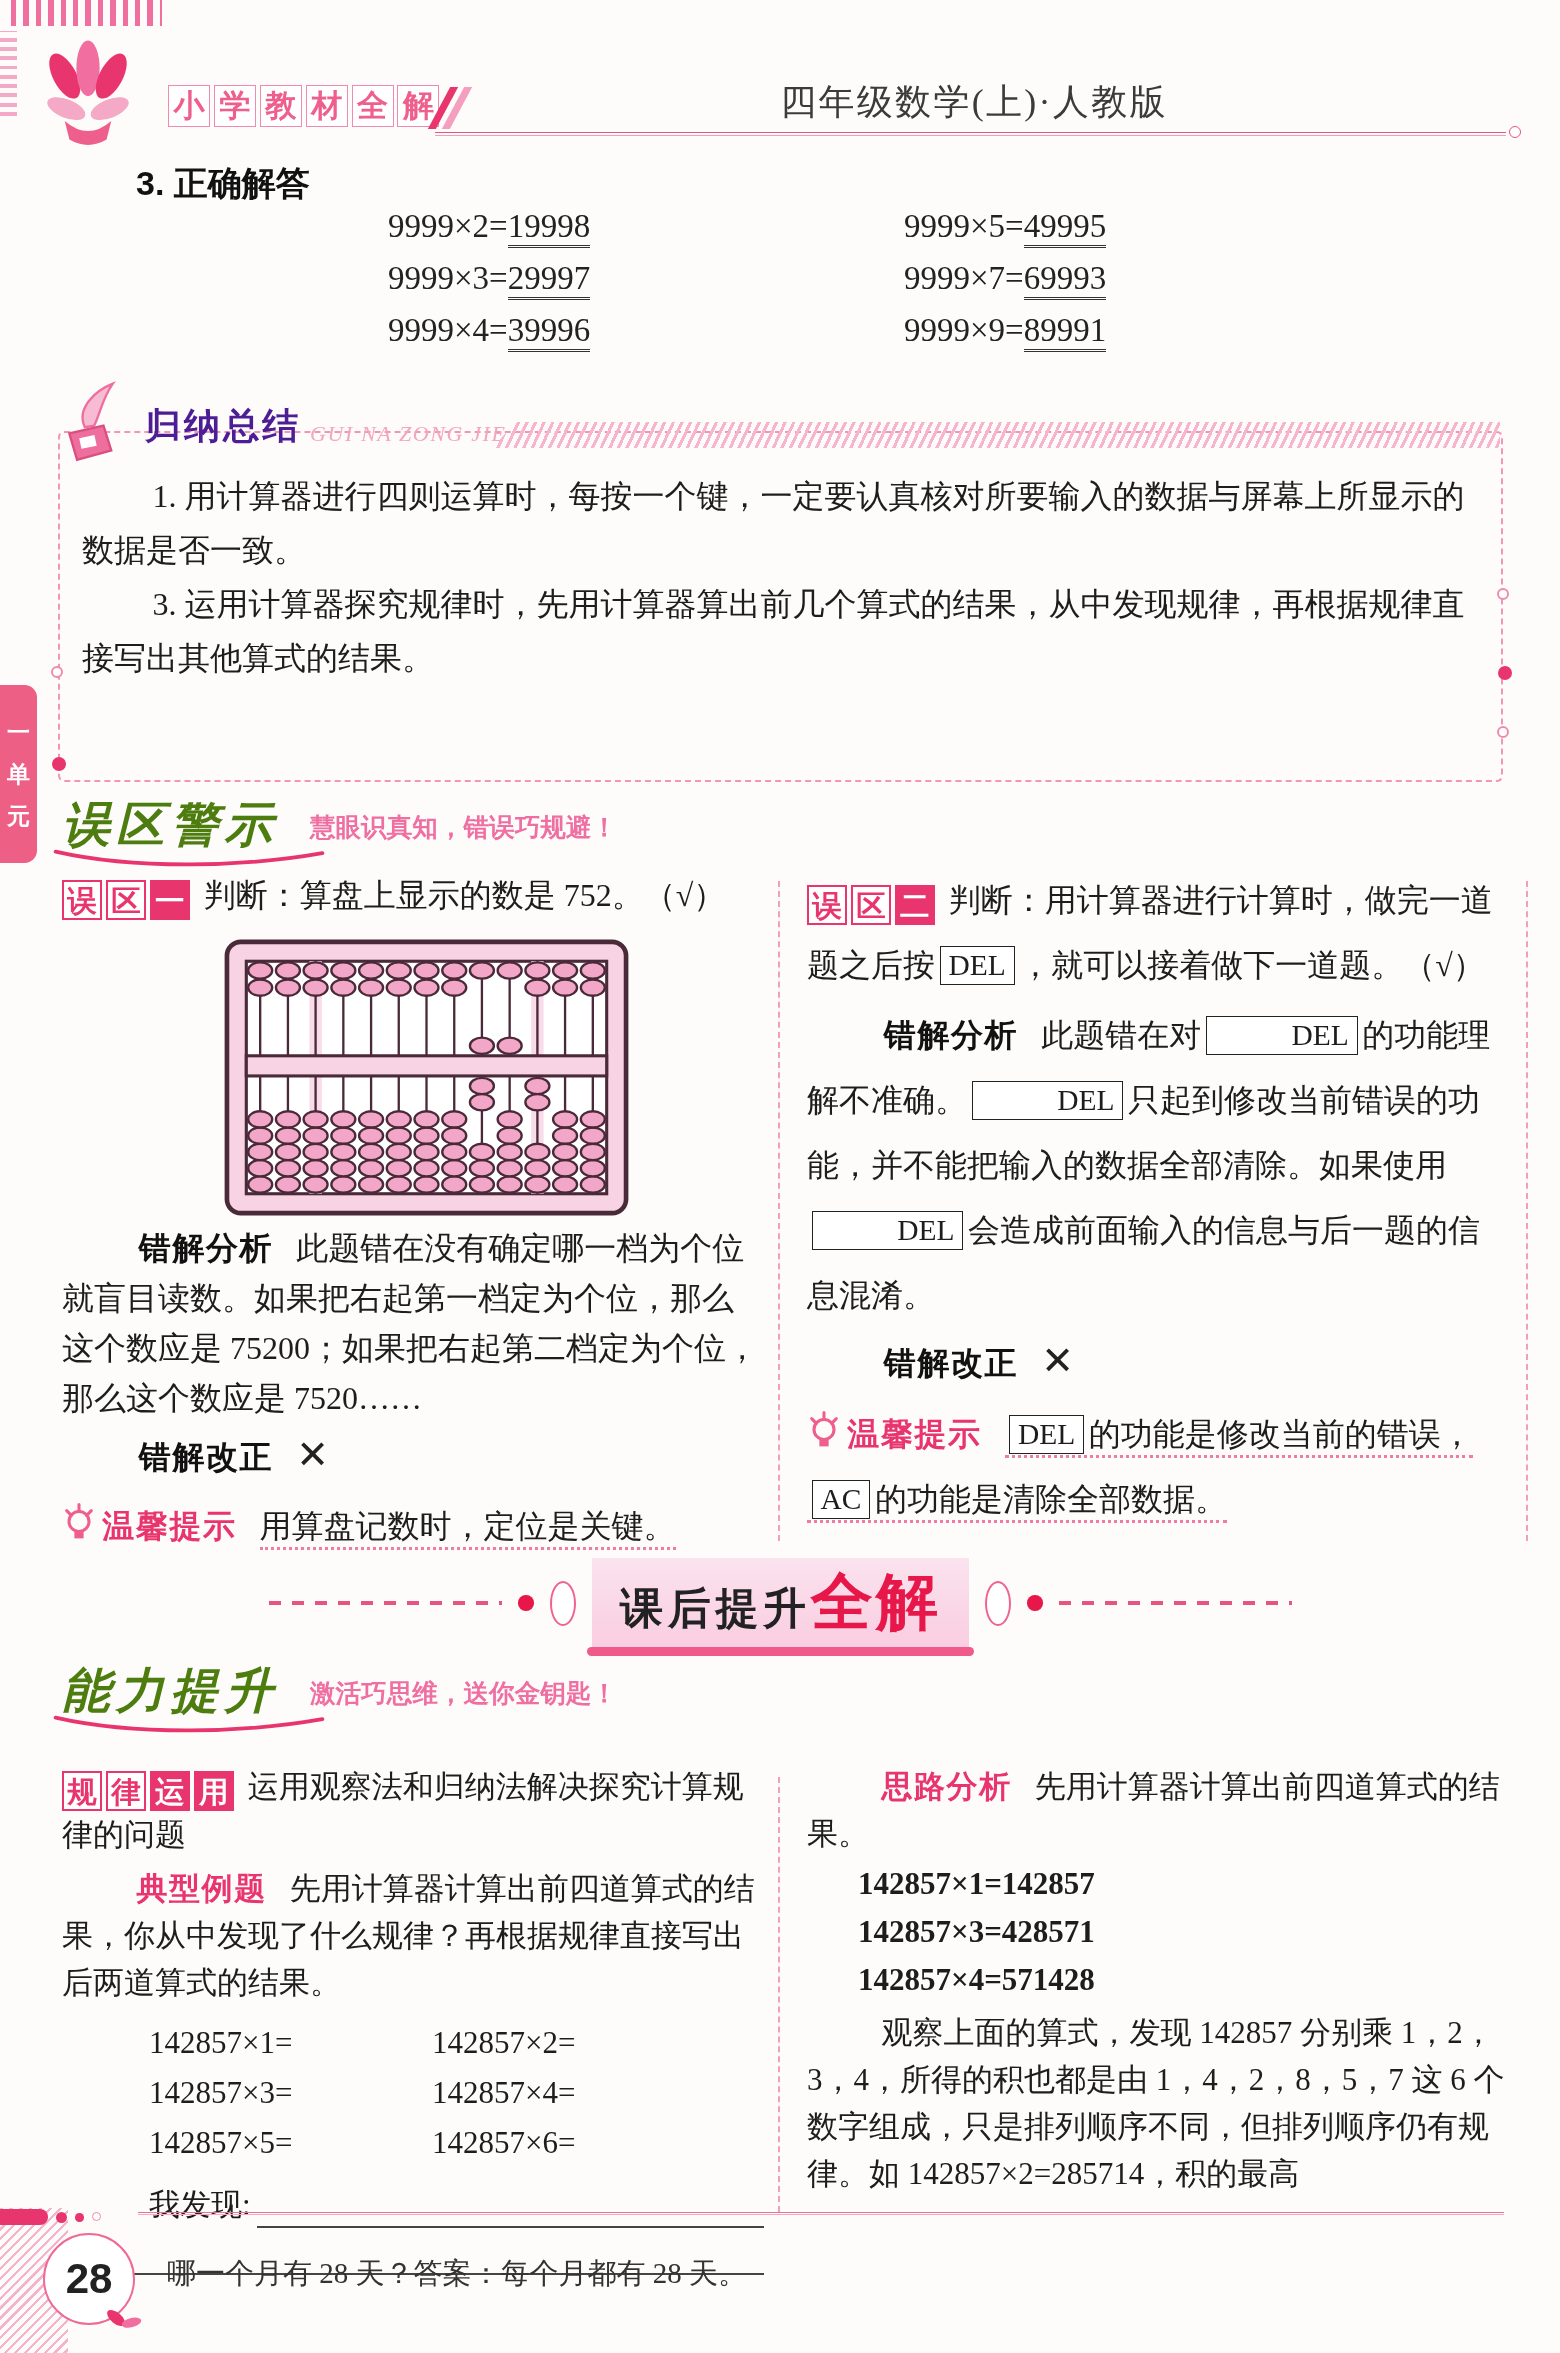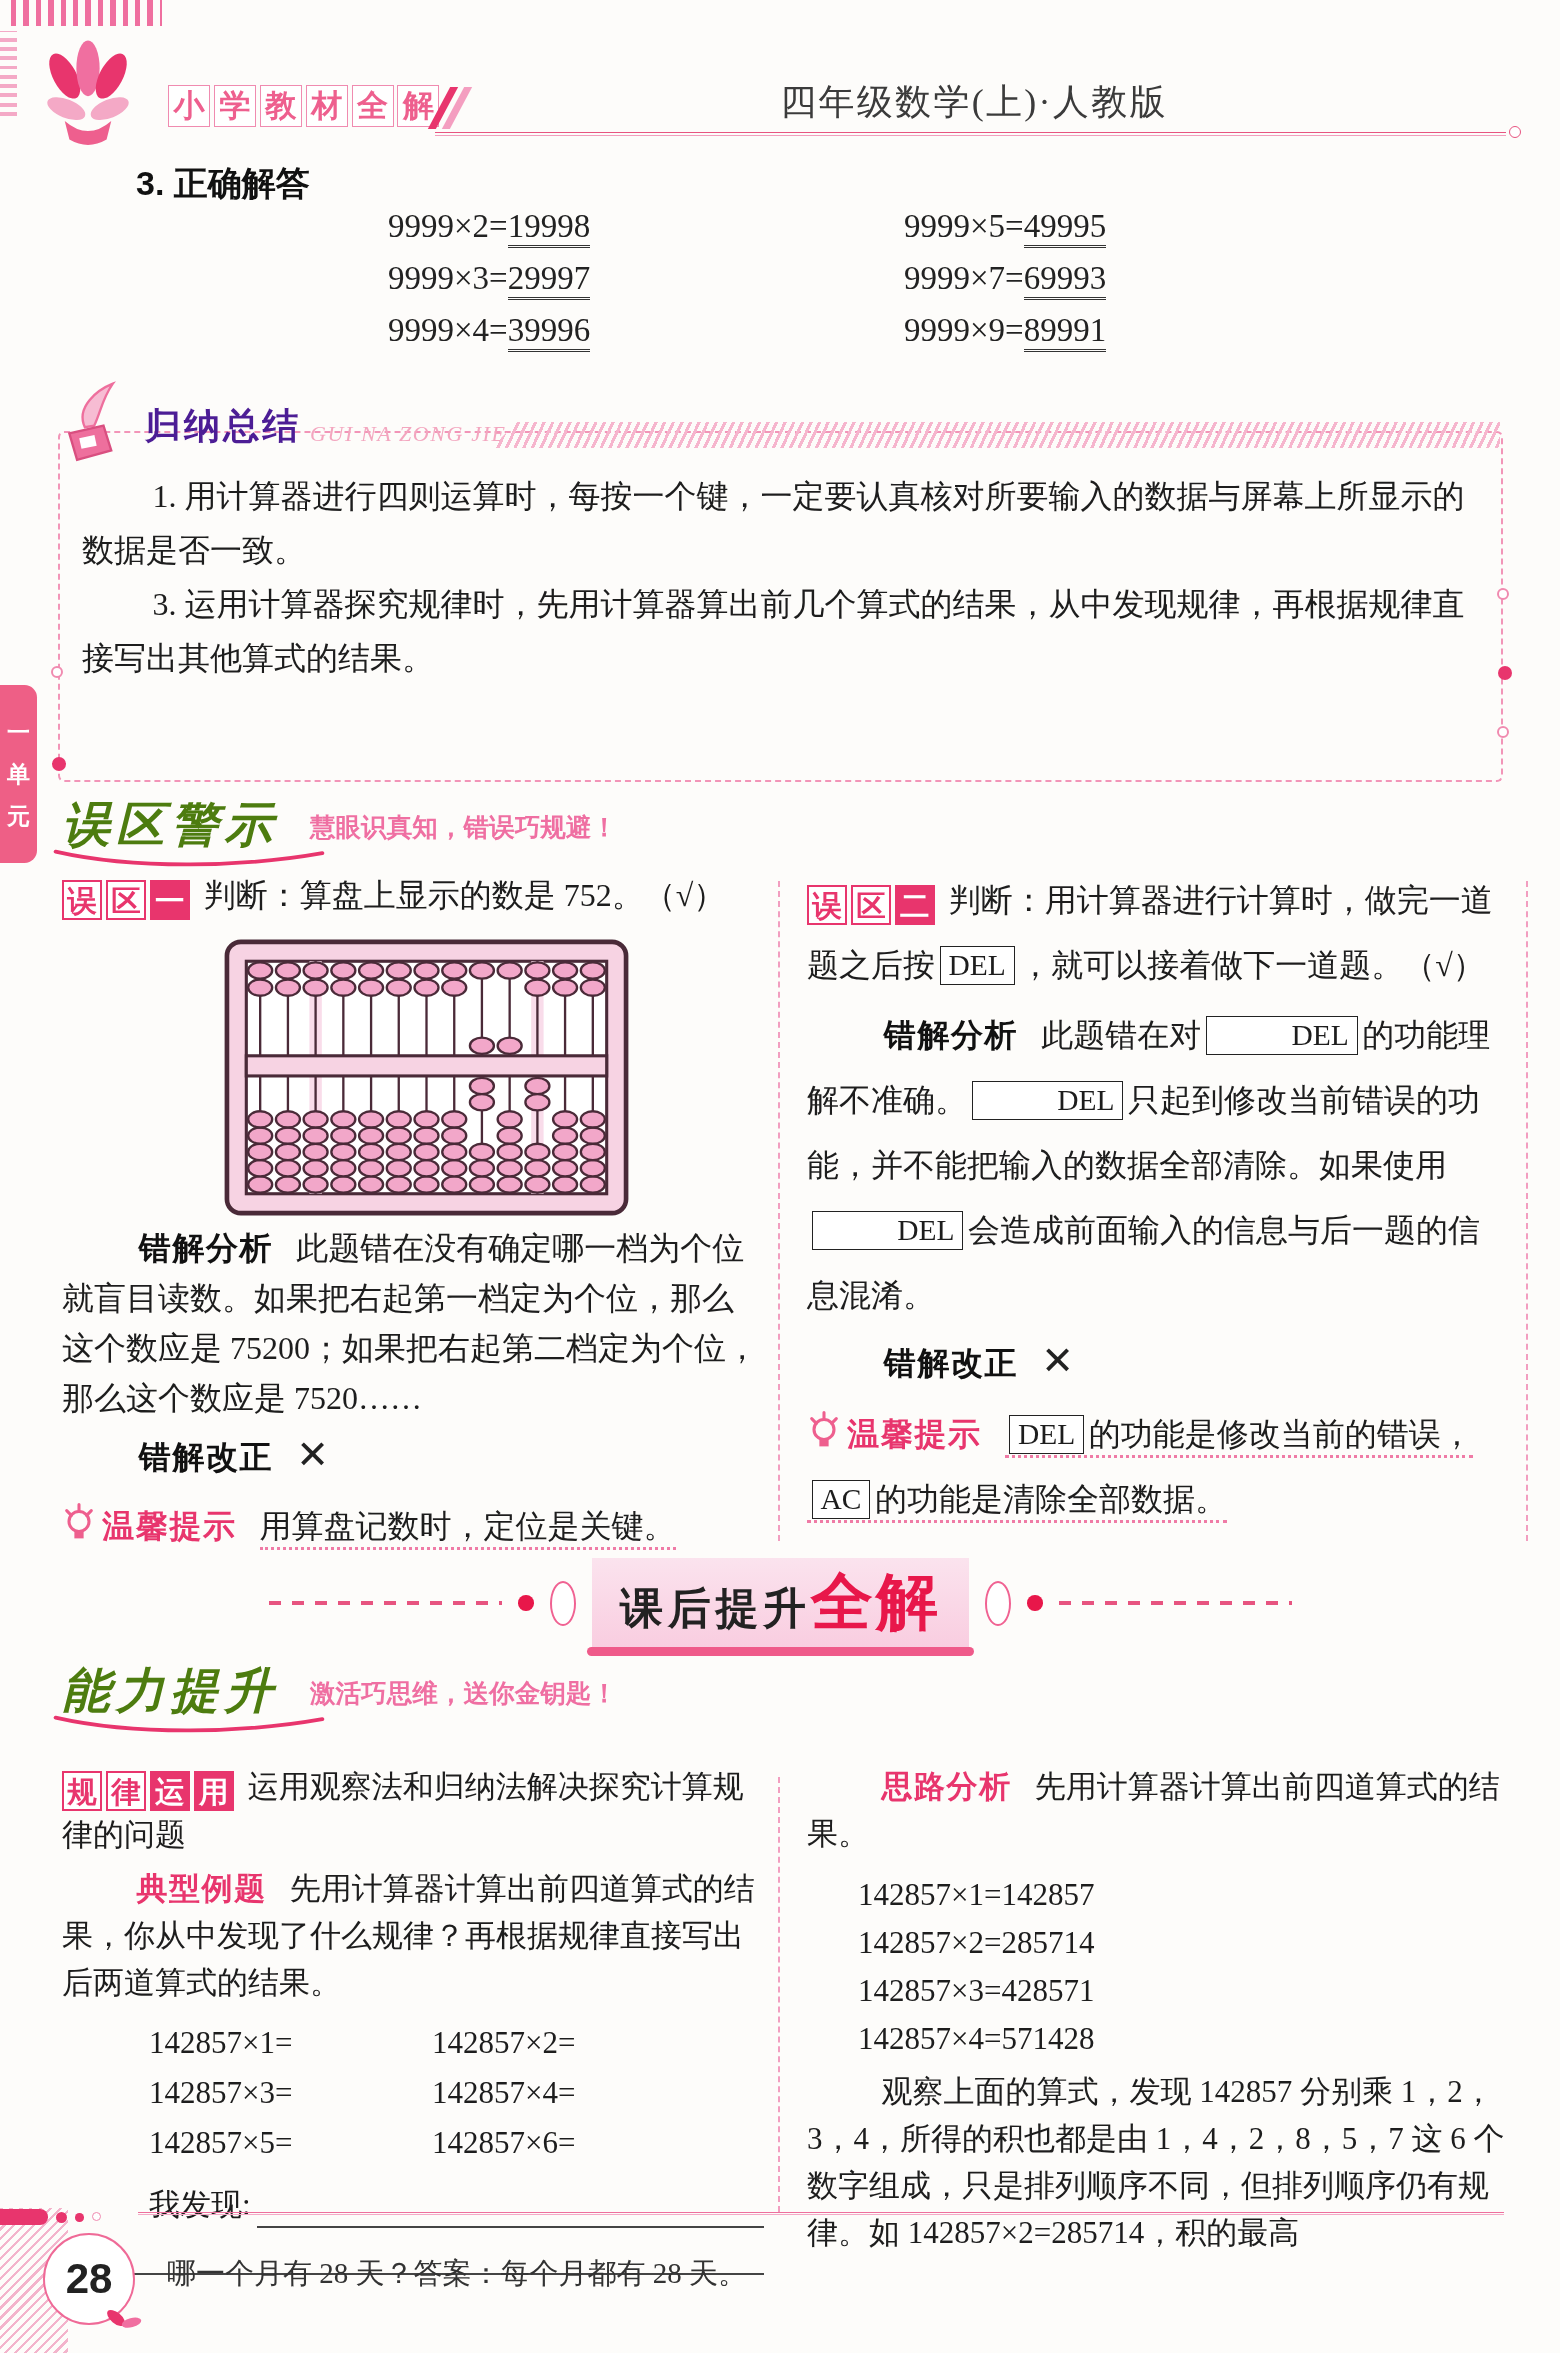--- a/index.html
+++ b/index.html
@@ -390,23 +390,22 @@
     </div>
     <div class="discover" data-name="discover-row">
         <span class="dl" data-name="discover-label">我发现:</span>
         <span class="fill-line" data-name="answer-blank-line"></span>
       </div>
     <div class="blank-line" data-name="answer-blank-line"></div>
   </div>
 
   <div class="low-col" style="left:807px;top:1763px;" data-name="thinking-analysis-column">
     <p class="indent" data-name="analysis-intro"><b class="rlabel" data-name="analysis-label">思路分析</b><span data-name="analysis-intro-text">先用计算器计算出前四道算式的结果。</span></p>
-    <div style="margin-top:14px;" data-name="result-equations">
+    <div style="margin-top:3px;font-weight:bold;" data-name="result-equations">
       <div class="ana-eq" data-name="equation">142857×1=142857</div>
-      <div class="ana-eq" data-name="equation">142857×2=285714</div>
       <div class="ana-eq" data-name="equation">142857×3=428571</div>
       <div class="ana-eq" data-name="equation">142857×4=571428</div>
     </div>
     <p class="indent" style="margin-top:4.7px;" data-name="observation-paragraph">观察上面的算式，发现 142857 分别乘 1，2，3，4，所得的积也都是由 1，4，2，8，5，7 这 6 个数字组成，只是排列顺序不同，但排列顺序仍有规律。如 142857×2=285714，积的最高</p>
   </div>
 
   <div class="corner-hatch" data-name="footer-corner-decoration"></div>
   <div class="f-bar" data-name="footer-bar-decoration"></div>
   <span class="f-dot" style="left:56px;top:2212px;width:11px;height:11px;" data-name="footer-dot"></span>
   <span class="f-dot" style="left:75px;top:2213px;width:8.5px;height:8.5px;" data-name="footer-dot"></span>

